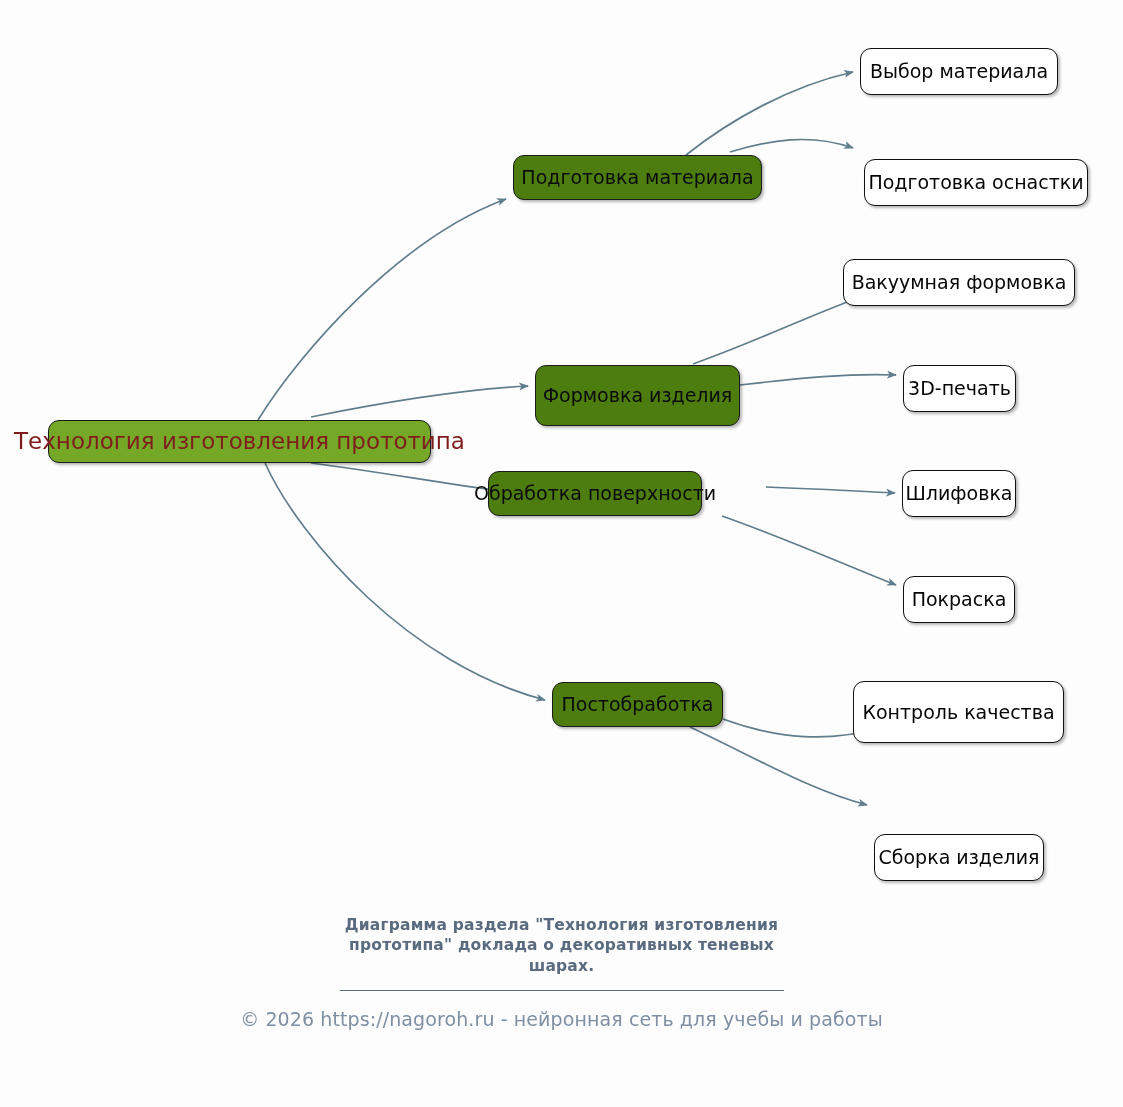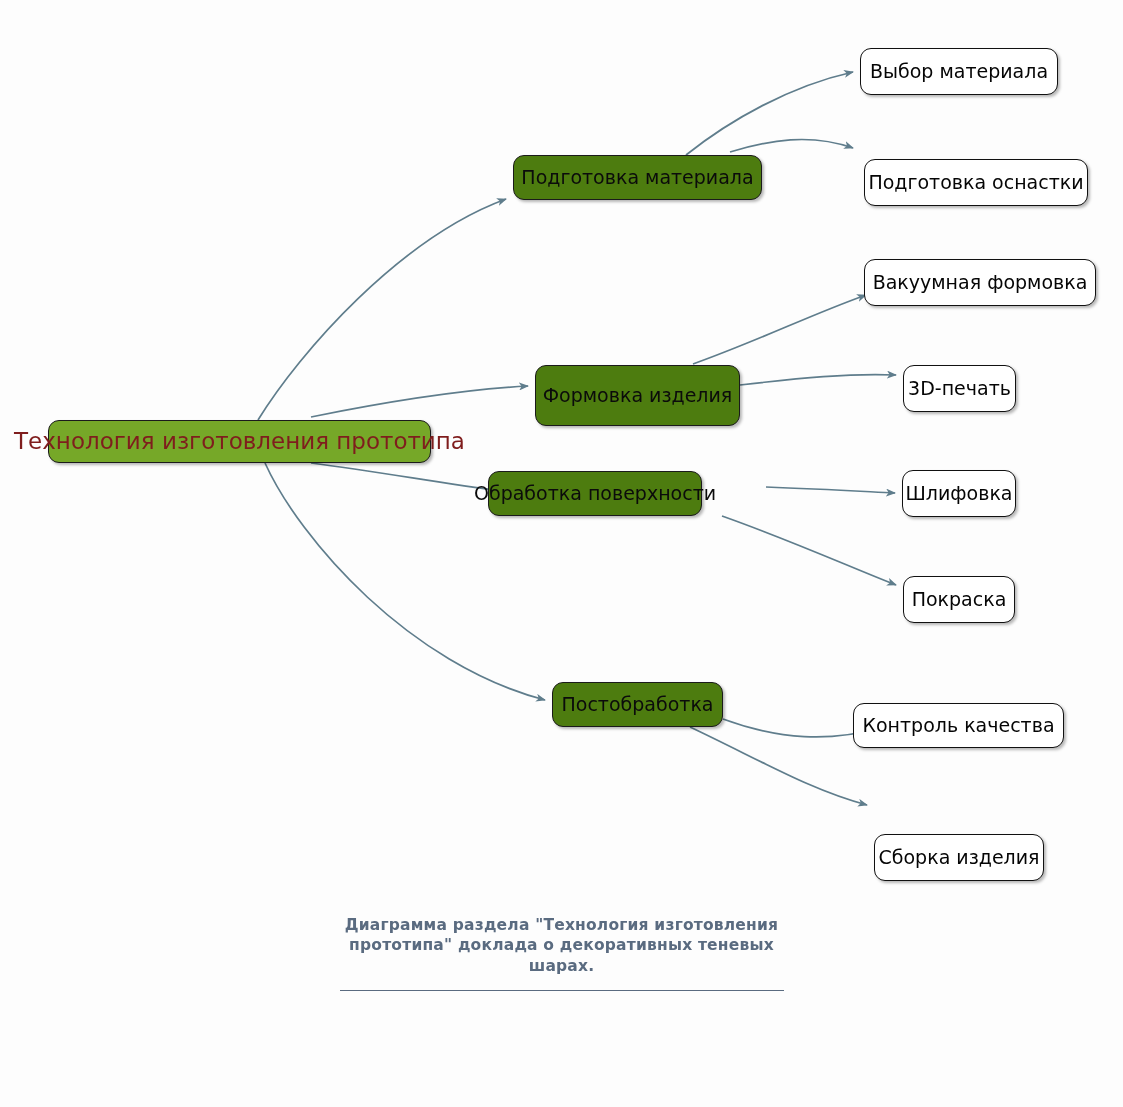--- a/index.html
+++ b/index.html
@@ -127,50 +127,51 @@
       </div>
       <div class="node node-leaf" style="left: 860px; top: 48px; width: 198px; height: 47px;">
         <span>Выбор материала</span>
       </div>
       <div class="node node-leaf" style="left: 826px; top: 159px; width: 224px; height: 47px; margin-left: 38px;">
         <span>Подготовка оснастки</span>
       </div>
       <div class="node node-branch" style="left: 535px; top: 365px; width: 205px; height: 61px;">
         <span>Формовка изделия</span>
       </div>
-      <div class="node node-leaf" style="left: 843px; top: 259px; width: 232px; height: 47px; margin-left: 21px;">
+      <div class="node node-leaf" style="left: 843px; top: 259px; width: 232px; height: 47px;">
         <span>Вакуумная формовка</span>
       </div>
       <div class="node node-leaf" style="left: 903px; top: 365px; width: 113px; height: 47px;">
         <span>3D-печать</span>
       </div>
       <div class="node node-branch" style="left: 488px; top: 471px; width: 214px; height: 45px;">
         <span>Обработка поверхности</span>
       </div>
       <div class="node node-leaf" style="left: 902px; top: 470px; width: 114px; height: 47px;">
         <span>Шлифовка</span>
       </div>
       <div class="node node-leaf" style="left: 903px; top: 576px; width: 112px; height: 47px;">
         <span>Покраска</span>
       </div>
       <div class="node node-branch" style="left: 552px; top: 682px; width: 171px; height: 45px;">
         <span>Постобработка</span>
       </div>
-      <div class="node node-leaf" style="left: 853px; top: 703px; width: 211px; height: 45px;">
+      <div class="node node-leaf" style="left: 853px; top: 681px; width: 211px; height: 62px;">
         <span>Контроль качества</span>
       </div>
       <div class="node node-leaf" style="left: 874px; top: 834px; width: 170px; height: 47px;">
         <span>Сборка изделия</span>
       </div>
     </div>
 
   <div class="footer" id="caption">
       <span class="cap-line">Диаграмма раздела "Технология изготовления</span>
       <span class="cap-line">прототипа" доклада о декоративных теневых</span>
       <span class="cap-line">шарах.</span>
     </div>
 
   <div class="footer" id="divider-wrap">
     <span id="divider"></span>
   </div>
 
+  <div class="footer" id="copyright">© 2026 https://nagoroh.ru - нейронная сеть для учебы и работы</div>
 
 </div>
 
 </body></html>

